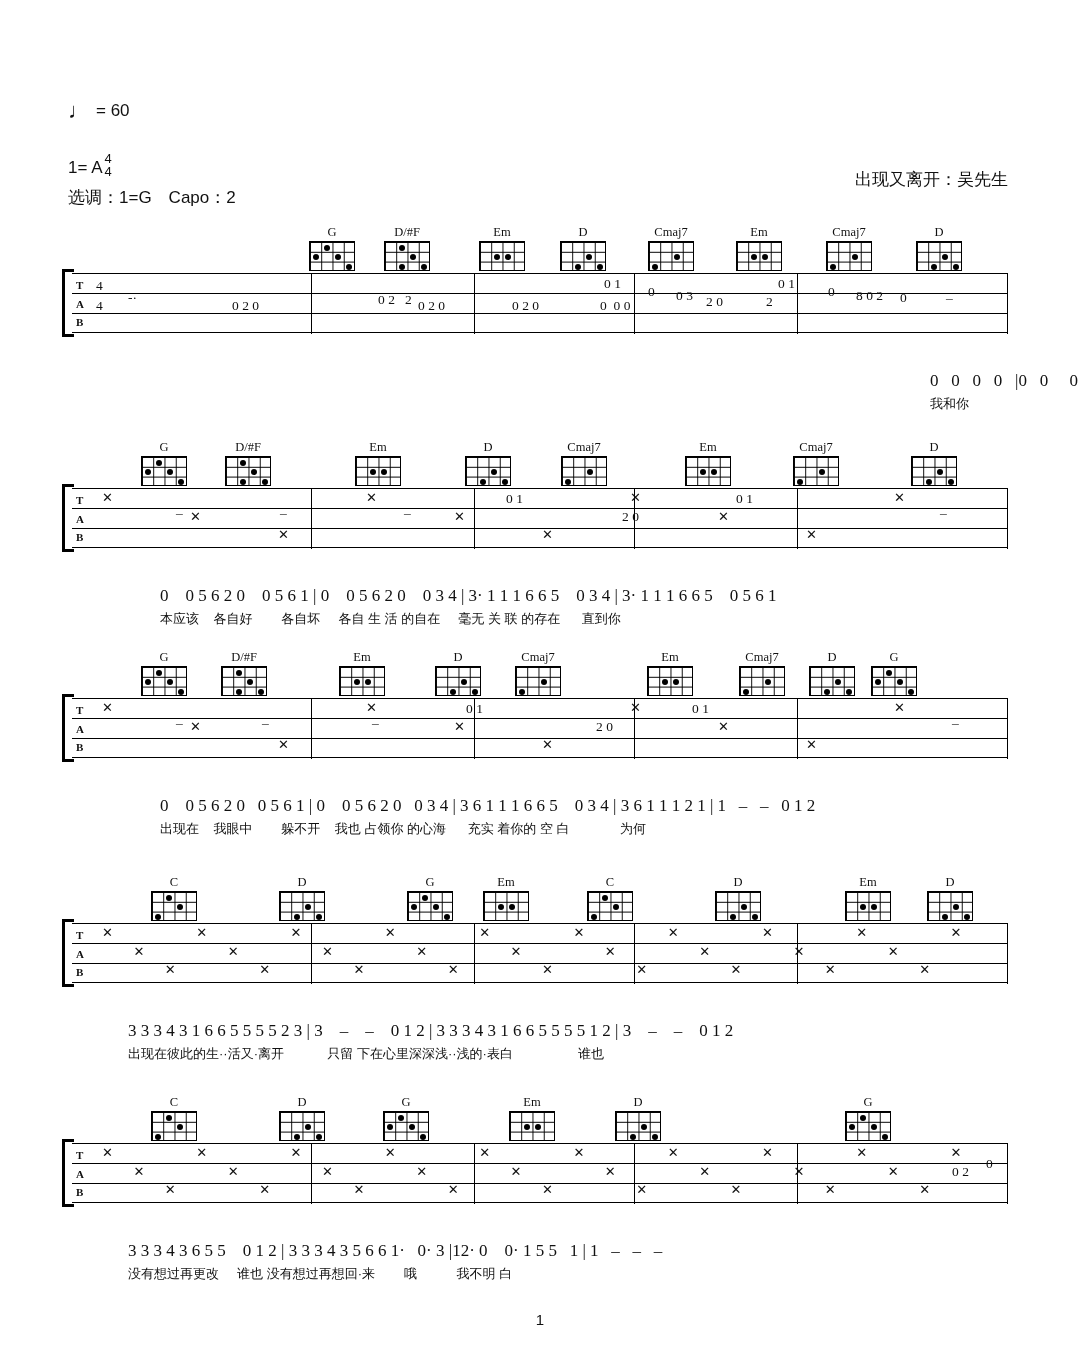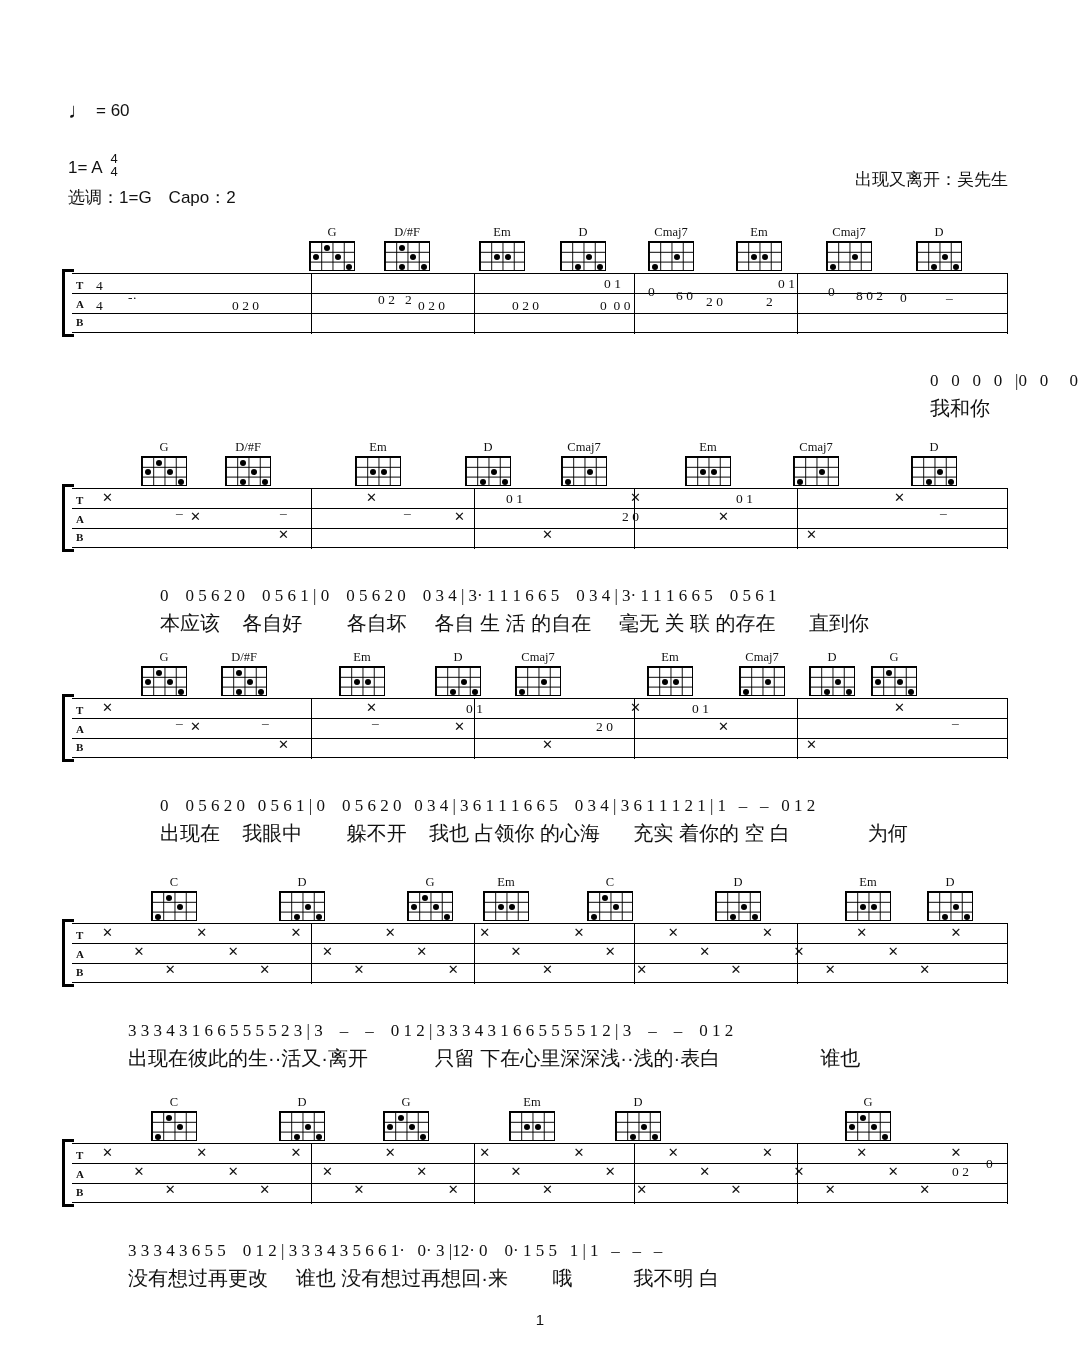--- a/index.html
+++ b/index.html
@@ -22,21 +22,21 @@
     position:absolute;top:110px;left:0;width:1080px;text-align:center;
     font-size:19px;
   }
   .tempo{
     position:absolute;top:100px;left:68px;font-size:17px;
     display:flex;align-items:center;gap:6px;
   }
   .note-glyph{font-size:22px;line-height:1;}
   .keyline{
     position:absolute;top:152px;left:68px;font-size:17px;
-    display:flex;align-items:flex-end;gap:8px;
+    display:flex;align-items:flex-end;gap:2px;
   }
   .timesig{display:inline-block;text-align:center;font-size:13px;line-height:1.0;}
   .timesig span{display:block;}
   .capoline{position:absolute;top:186px;left:68px;font-size:17px;}
   .credit{position:absolute;top:168px;right:72px;font-size:17px;}
 
   
   .system{position:absolute;left:0;width:1080px;}
 
   
@@ -80,21 +80,21 @@
   
   .tabtext{
     position:absolute;font-family:"Liberation Serif",serif;font-size:13.5px;
     white-space:pre;letter-spacing:0px;
   }
   .numrow{
     position:absolute;left:72px;width:936px;font-size:17px;
     font-family:"Liberation Serif",serif;white-space:pre;
   }
   .lyricrow{
-    position:absolute;left:72px;width:936px;font-size:20px;white-space:pre;
+    position:absolute;left:72px;width:936px;font-size:13px;white-space:pre;
   }
   .pagenum{
     position:absolute;bottom:22px;left:0;width:1080px;text-align:center;font-size:15px;
   }
   .strum{position:absolute;font-size:13px;font-family:"Liberation Serif",serif;}
 </style>
 </head>
 <body>
 
 <div class="page">
@@ -196,21 +196,21 @@
           <div class="tabtext" style="left: 24px; top: 4px;">4</div>
           <div class="tabtext" style="left: 24px; top: 24px;">4</div>
           <div class="tabtext" style="left: 56px; top: 16px;">-·</div>
           <div class="tabtext" style="left: 160px; top: 24px;">0 2 0</div>
           <div class="tabtext" style="left: 258px; top: 18px; margin-left: 48px;">0 2   2</div>
           <div class="tabtext" style="left: 346px; top: 24px;">0 2 0</div>
           <div class="tabtext" style="left: 440px; top: 24px;">0 2 0</div>
           <div class="tabtext" style="left: 528px; top: 24px;">0  0 0</div>
           <div class="tabtext" style="left: 532px; top: 2px;">0 1</div>
           <div class="tabtext" style="left: 576px; top: 10px;">0</div>
-          <div class="tabtext" style="left: 604px; top: 14px;">6 0</div>
+          <div class="tabtext" style="left: 604px; top: 14px;">0 3</div>
           <div class="tabtext" style="left: 634px; top: 20px;">2 0</div>
           <div class="tabtext" style="left: 694px; top: 20px;">2</div>
           <div class="tabtext" style="left: 706px; top: 2px;">0 1</div>
           <div class="tabtext" style="left: 756px; top: 10px;">0</div>
           <div class="tabtext" style="left: 784px; top: 14px;">8 0 2</div>
           <div class="tabtext" style="left: 828px; top: 16px;">0</div>
           <div class="tabtext" style="left: 874px; top: 16px;">–</div>
         </div>
         <div class="brace" style="top: 44px; height: 68px;"></div>
         <div class="numrow" style="top: 146px; left: 930px; width: 78px;">0   0   0   0   |0   0     0  0   |0   0     0  0   |0   0    0   0   |0   0   0   0 5 6 1</div>

